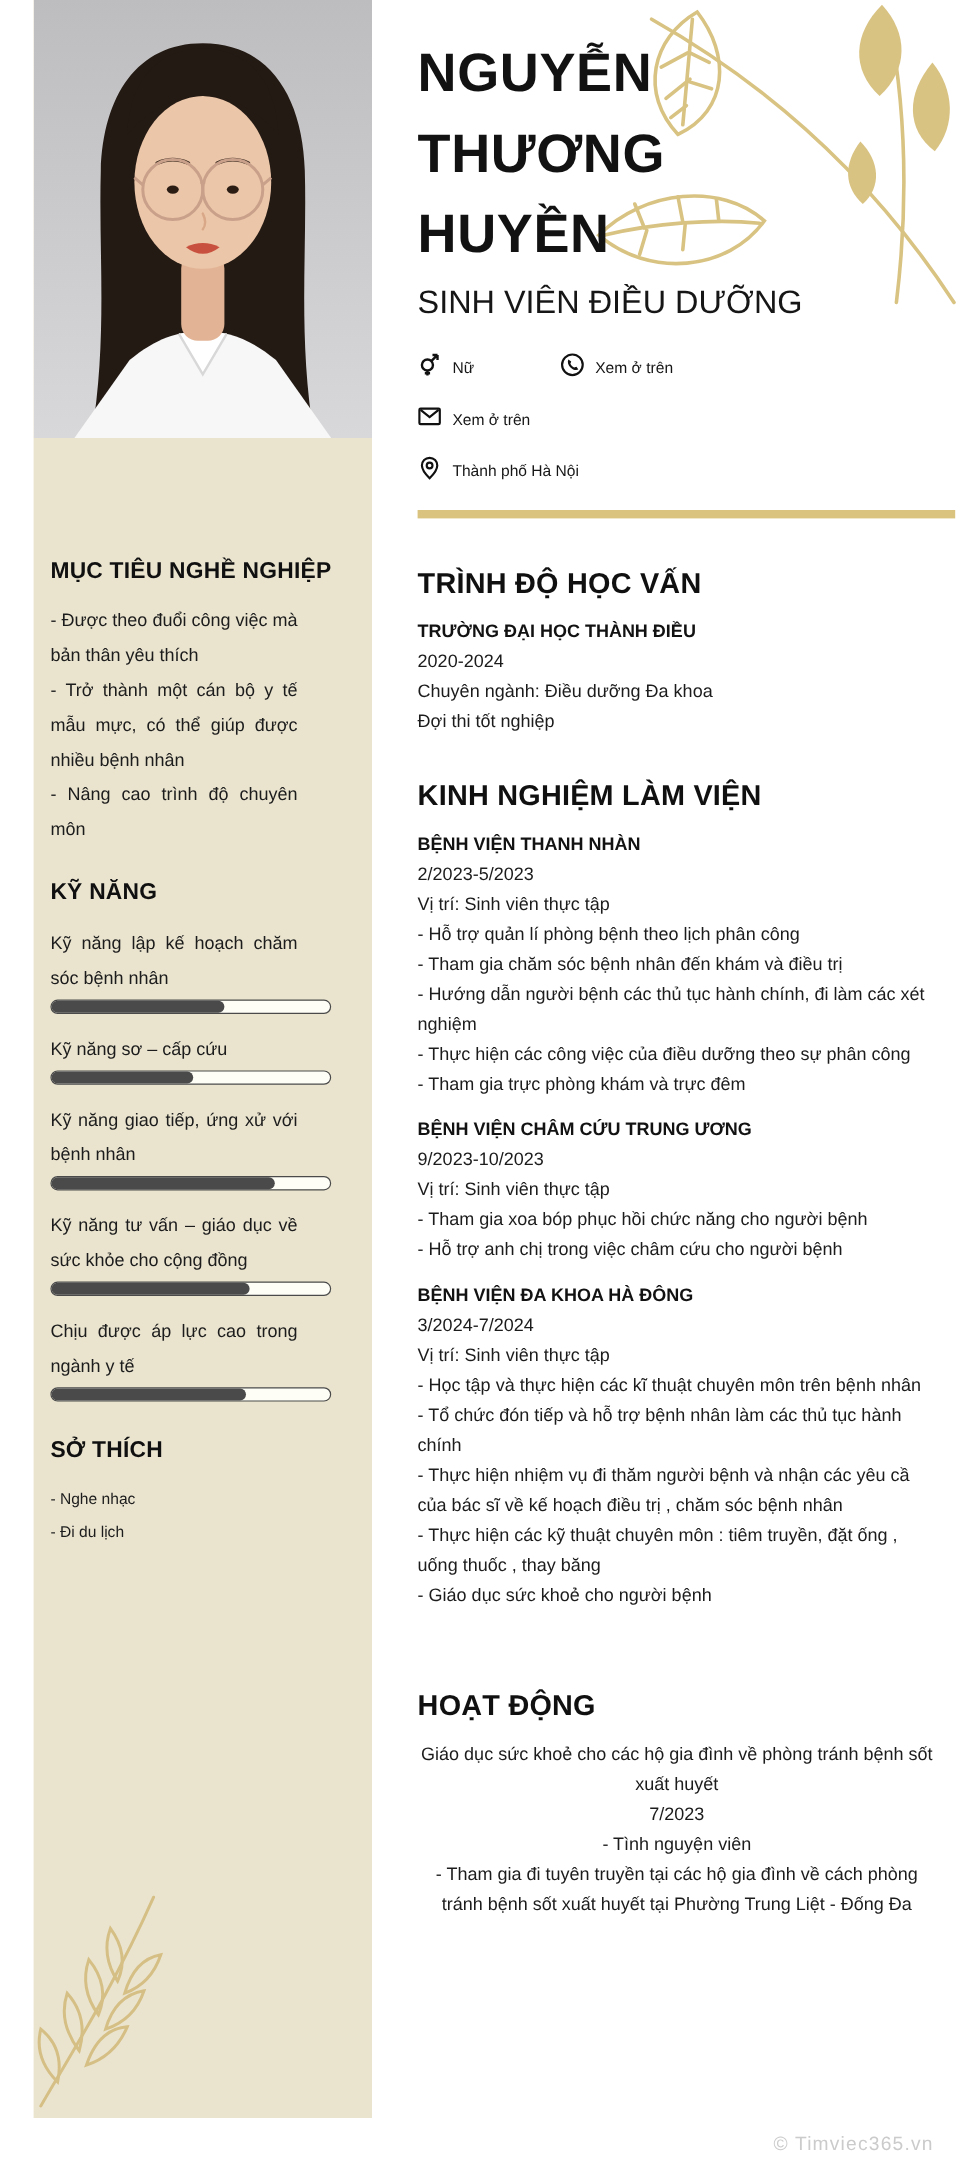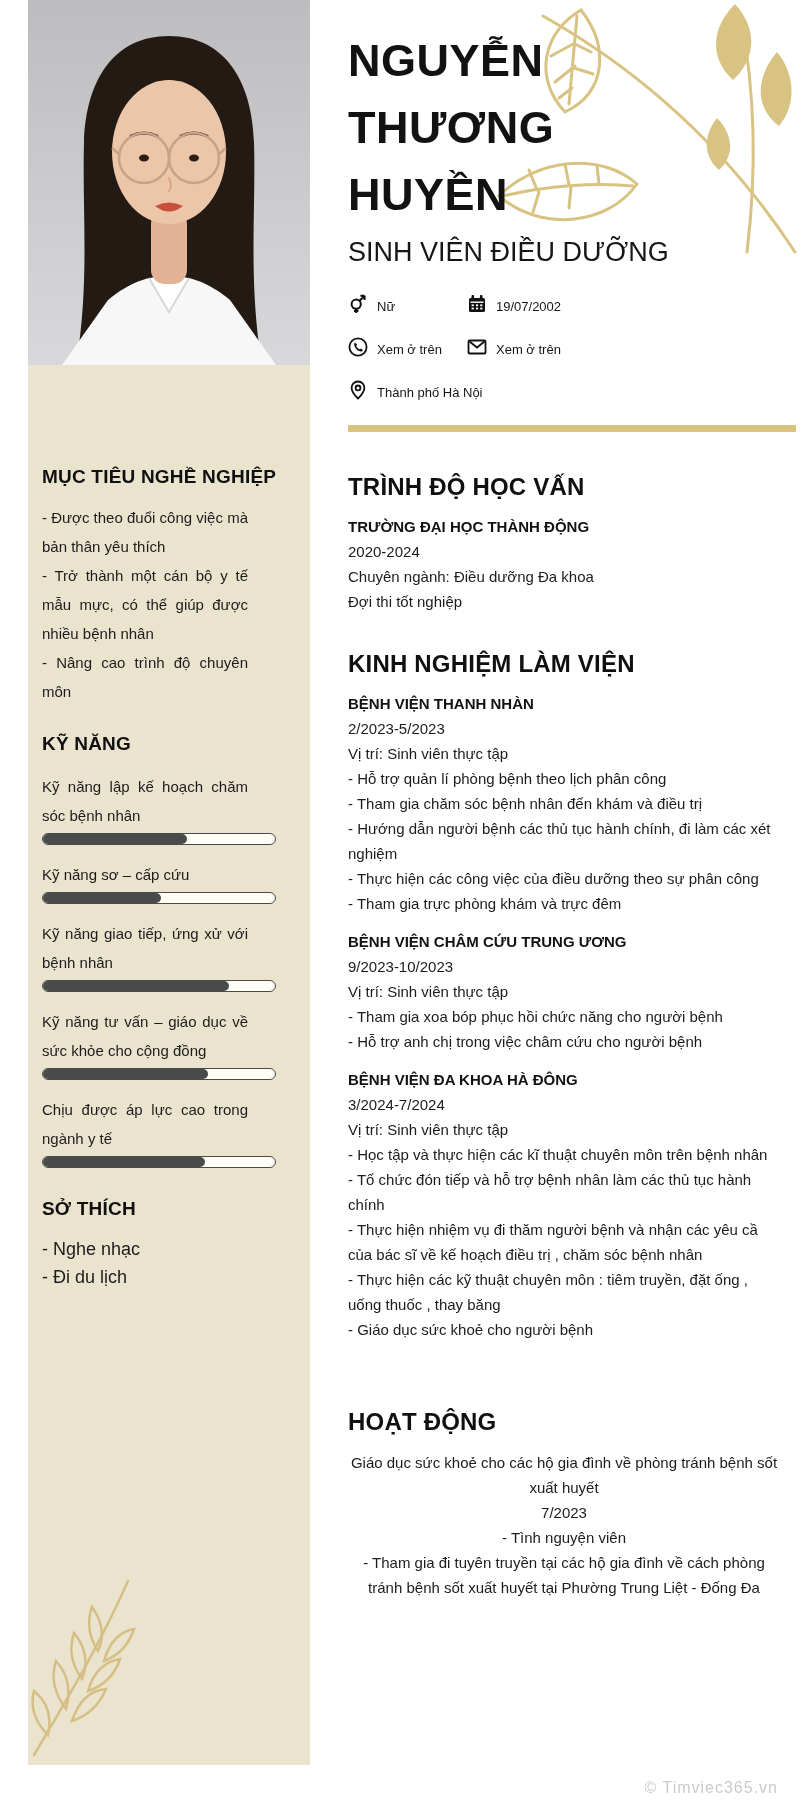--- a/index.html
+++ b/index.html
@@ -29,21 +29,21 @@
   .obj-line { width:206px; font-size:15px; line-height:29px; text-align:justify; color:#1c1c1c; }
   .skills-list { margin-top:17px; }
   .skill { margin-bottom:15px; }
   .skill-label { width:206px; font-size:15px; line-height:29px; text-align:justify; color:#1c1c1c; }
   .bar-track {
     margin-top:3px; width:234px; height:12px;
     background:#FFFEF6; border:1px solid #4a4a4a; border-radius:7px;
   }
   .bar-fill { height:100%; background:#4A4A4A; border-radius:7px; }
   .hobby-list { margin-top:15px; }
-  .hobby-item { font-size:18px; line-height:28px; color:#1c1c1c; }
+  .hobby-item { font-size:13px; line-height:28px; color:#1c1c1c; }
 
   
   .content { position:absolute; left:348px; top:0; width:432px; }
   .name { margin-top:27px; font-size:45px; font-weight:700; line-height:67px; letter-spacing:.5px; color:#121212; }
   .subtitle { margin-top:9px; font-size:27px; font-weight:400; color:#161616; }
 
   .info { margin-top:26px; display:grid; grid-template-columns:119px 1fr; row-gap:23px; }
   .info-cell { display:flex; align-items:flex-end; gap:9px; font-size:13px; color:#161616; }
   .info-cell .ic { flex:0 0 auto; display:inline-flex; }
   .span2 { grid-column:1 / span 2; }
@@ -224,39 +224,20 @@
                 <path d="M11.6 6.8 L16.6 1.8 M16.6 1.8 L12.4 1.8 M16.6 1.8 L16.6 6"></path>
                 <path d="M8.2 14.8 L8.2 19 M6 17 L10.4 17"></path>
               </g>
             </svg>
         </span>
         <span>Nữ</span>
       </div>
       <div class="info-cell">
         <span class="ic">
           <svg width="20" height="20" viewBox="0 0 20 20">
-              <rect x="2" y="4" width="16" height="14" rx="1.5" fill="#111"></rect>
-              <rect x="4.5" y="1" width="2.6" height="5" rx="1" fill="#111"></rect>
-              <rect x="12.9" y="1" width="2.6" height="5" rx="1" fill="#111"></rect>
-              <rect x="3.5" y="7.5" width="13" height="1.4" fill="#fff"></rect>
-              <g fill="#fff">
-                <rect x="4.6" y="10.4" width="2.2" height="1.8"></rect>
-                <rect x="8.9" y="10.4" width="2.2" height="1.8"></rect>
-                <rect x="13.2" y="10.4" width="2.2" height="1.8"></rect>
-                <rect x="4.6" y="13.6" width="2.2" height="1.8"></rect>
-                <rect x="8.9" y="13.6" width="2.2" height="1.8"></rect>
-                <rect x="13.2" y="13.6" width="2.2" height="1.8"></rect>
-              </g>
-            </svg>
-        </span>
-        <span>19/07/2002</span>
-      </div>
-      <div class="info-cell">
-        <span class="ic">
-          <svg width="20" height="20" viewBox="0 0 20 20">
               <circle cx="10" cy="10" r="8.6" stroke="#111" stroke-width="1.8" fill="none"></circle>
               <path d="M6.6 5.6 C5.6 7.8 6.6 10.4 8.4 12.2 C10.2 14 12.8 15 15 14 L13.4 11.6 L11.4 12.3 C10.2 11.8 8.8 10.4 8.3 9.2 L9 7.2 Z" fill="#111"></path>
             </svg>
         </span>
         <span>Xem ở trên</span>
       </div>
       <div class="info-cell">
         <span class="ic">
           <svg width="20" height="20" viewBox="0 0 20 20">
               <rect x="1.5" y="3.5" width="17" height="13" rx="1" stroke="#111" stroke-width="1.8" fill="none"></rect>
@@ -274,21 +255,21 @@
         </span>
         <span>Thành phố Hà Nội</span>
       </div>
     </div>
 
     <div class="gold-divider"></div>
 
     <section>
       <h2 class="sec-title t-education">TRÌNH ĐỘ HỌC VẤN</h2>
       <div class="edu-block">
-        <p class="org">TRƯỜNG ĐẠI HỌC THÀNH ĐỘNG</p>
+        <p class="org">TRƯỜNG ĐẠI HỌC THÀNH ĐIỀU</p>
         <p class="bodyline">2020-2024</p>
         <p class="bodyline">Chuyên ngành: Điều dưỡng Đa khoa</p>
         <p class="bodyline">Đợi thi tốt nghiệp</p>
       </div>
     </section>
 
     <section>
       <h2 class="sec-title t-experience">KINH NGHIỆM LÀM VIỆN</h2>
 
         <div class="job">

